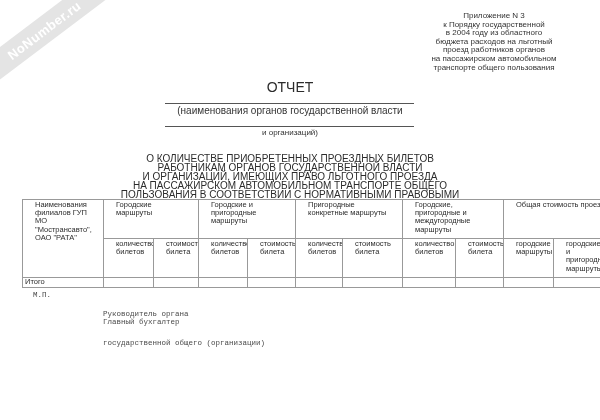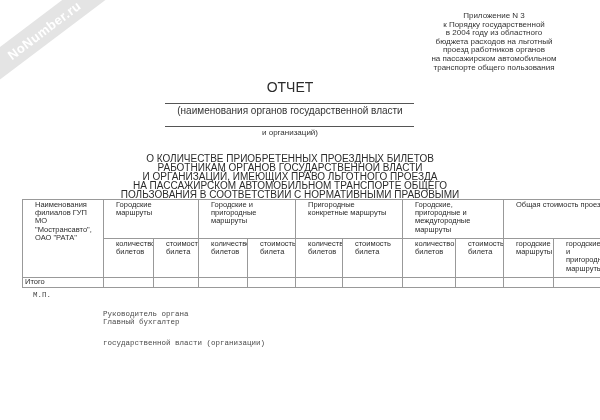--- a/index.html
+++ b/index.html
@@ -131,17 +131,17 @@
         <td></td>
         <td></td>
       </tr>
     </tbody>
       </table>
   </div>
 
   <div class="footer-mono stamp">М.П.</div>
   <div class="footer-mono sign1">
     <div>Руководитель органа</div>
-    <div>государственной власти (организации)</div>
+    <div>государственной общего (организации)</div>
   </div>
   <div class="footer-mono sign2">Главный бухгалтер</div>
 
 </div>
 
 </body></html>

